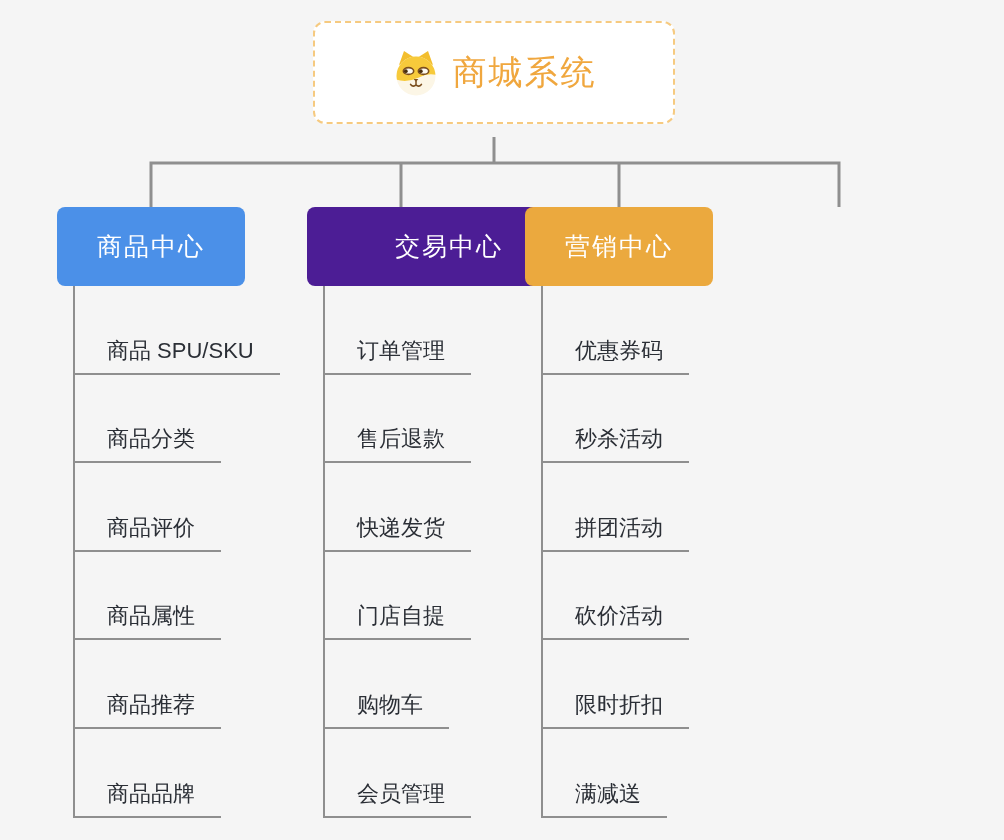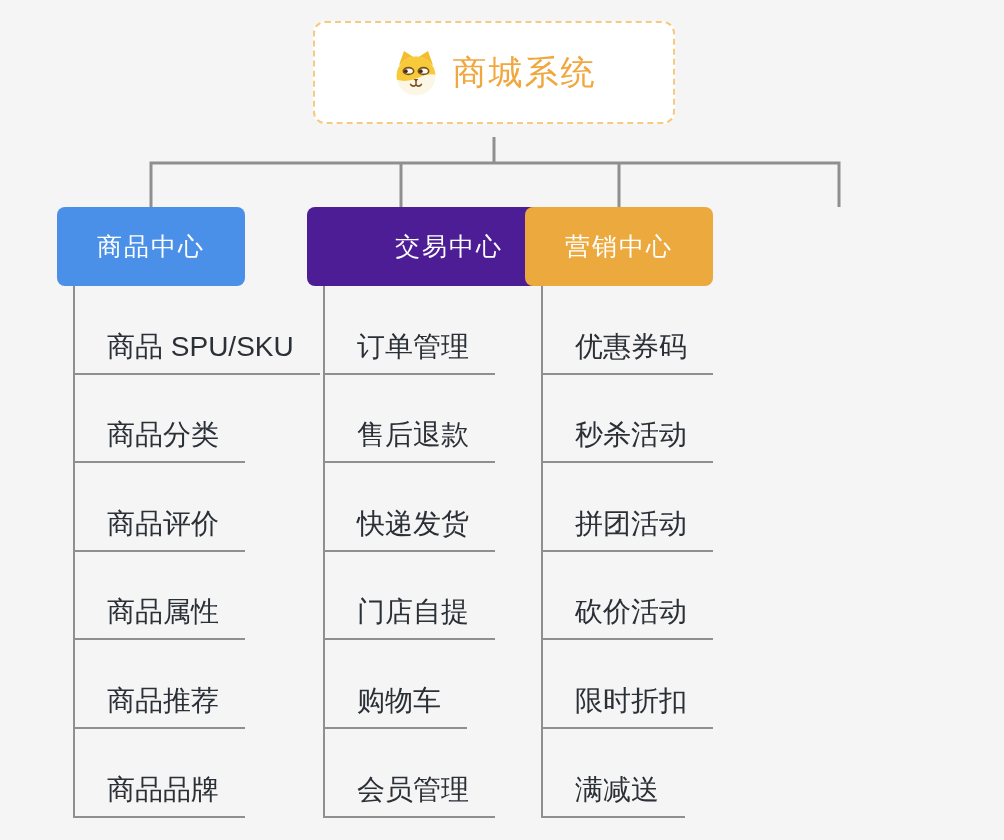--- a/index.html
+++ b/index.html
@@ -57,21 +57,21 @@
   }
   .leaf{
     height:88.6px;
     display:flex;
     align-items:flex-end;
   }
   .leaf-label{
     display:inline-block;
     border-bottom:2px solid #8F8F8F;
     padding:0 26px 7px 32px;
-    font-size:28px;
+    font-size:22px;
     color:#2B2F36;
     white-space:nowrap;
     cursor:pointer;
   }
 </style>
 </head>
 <body>
 
 <div class="canvas">
 

